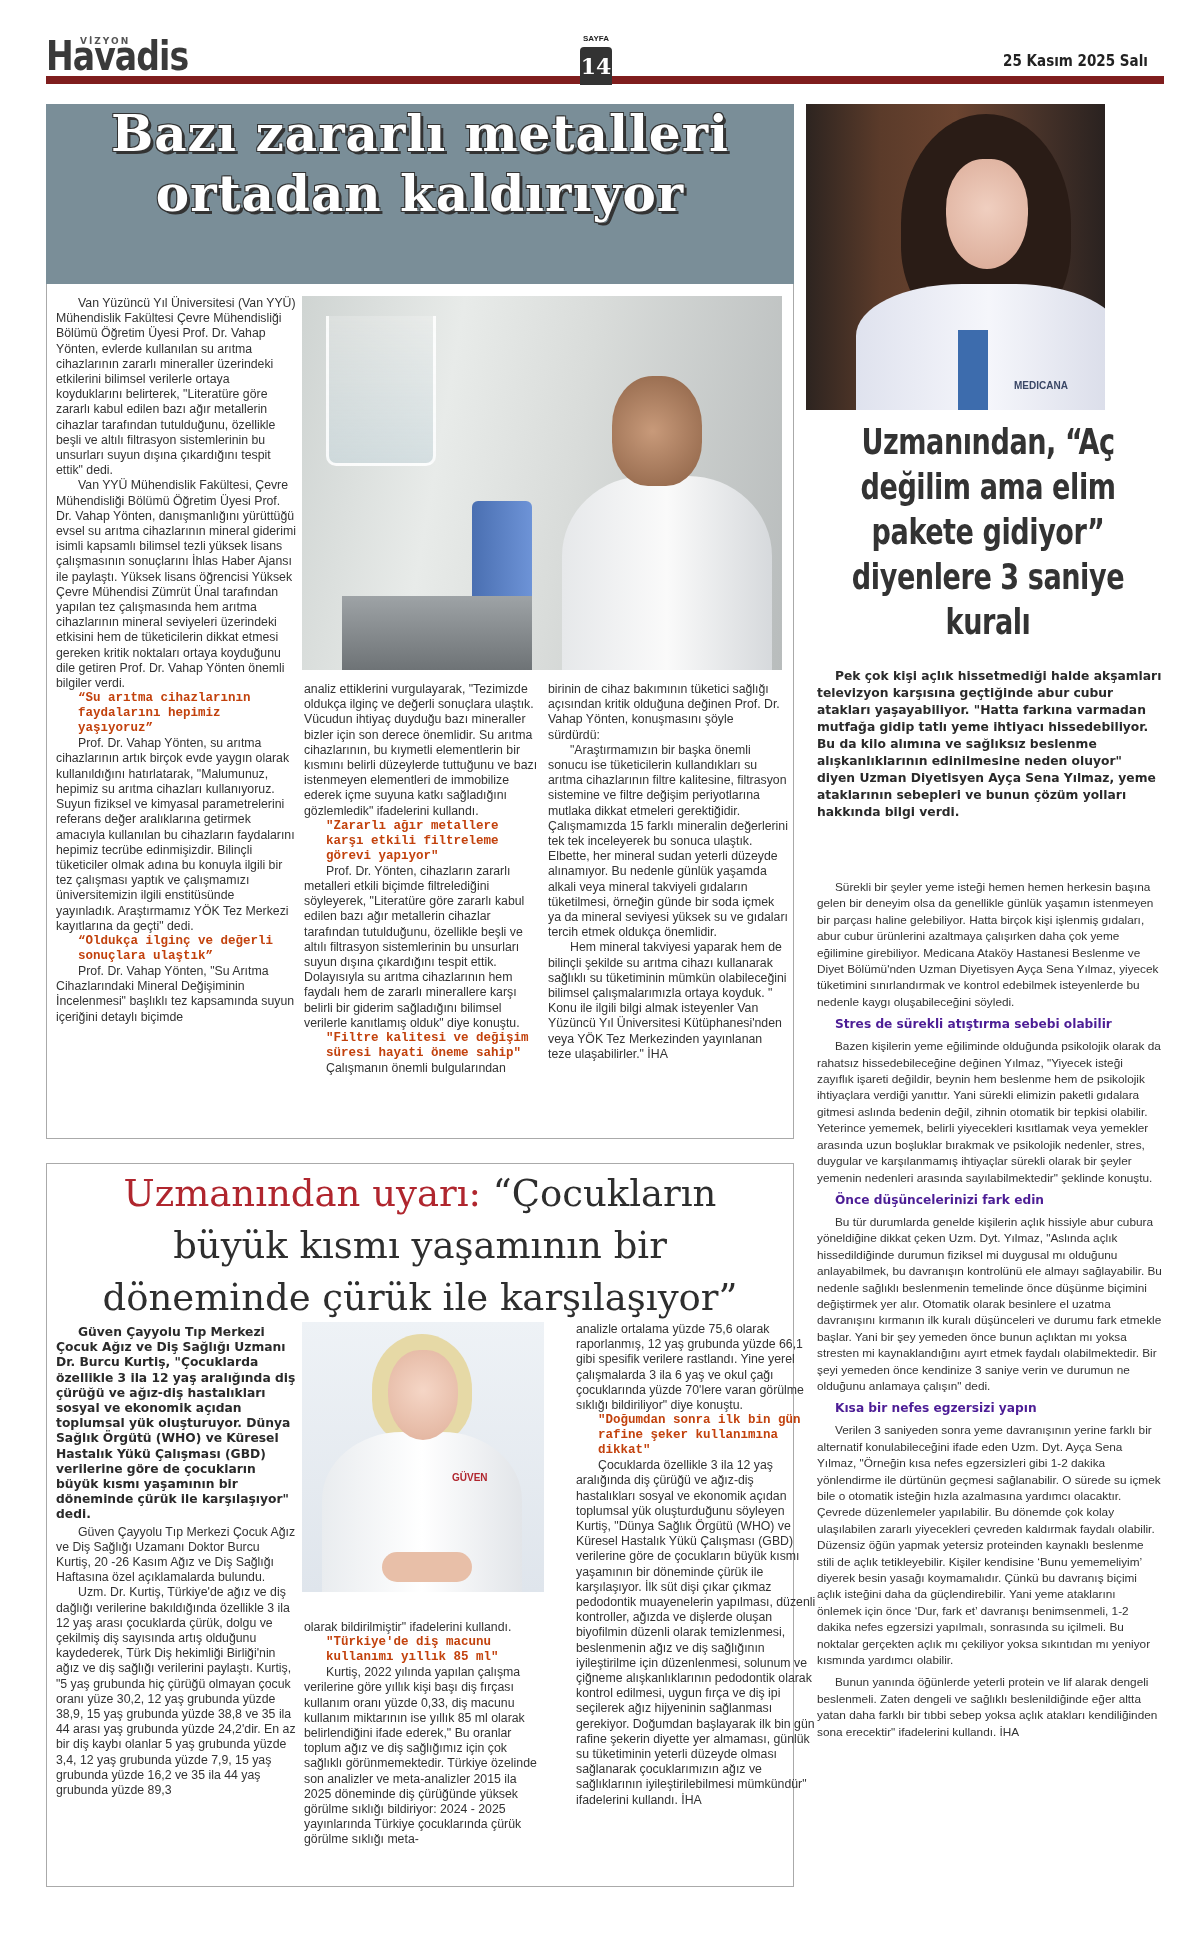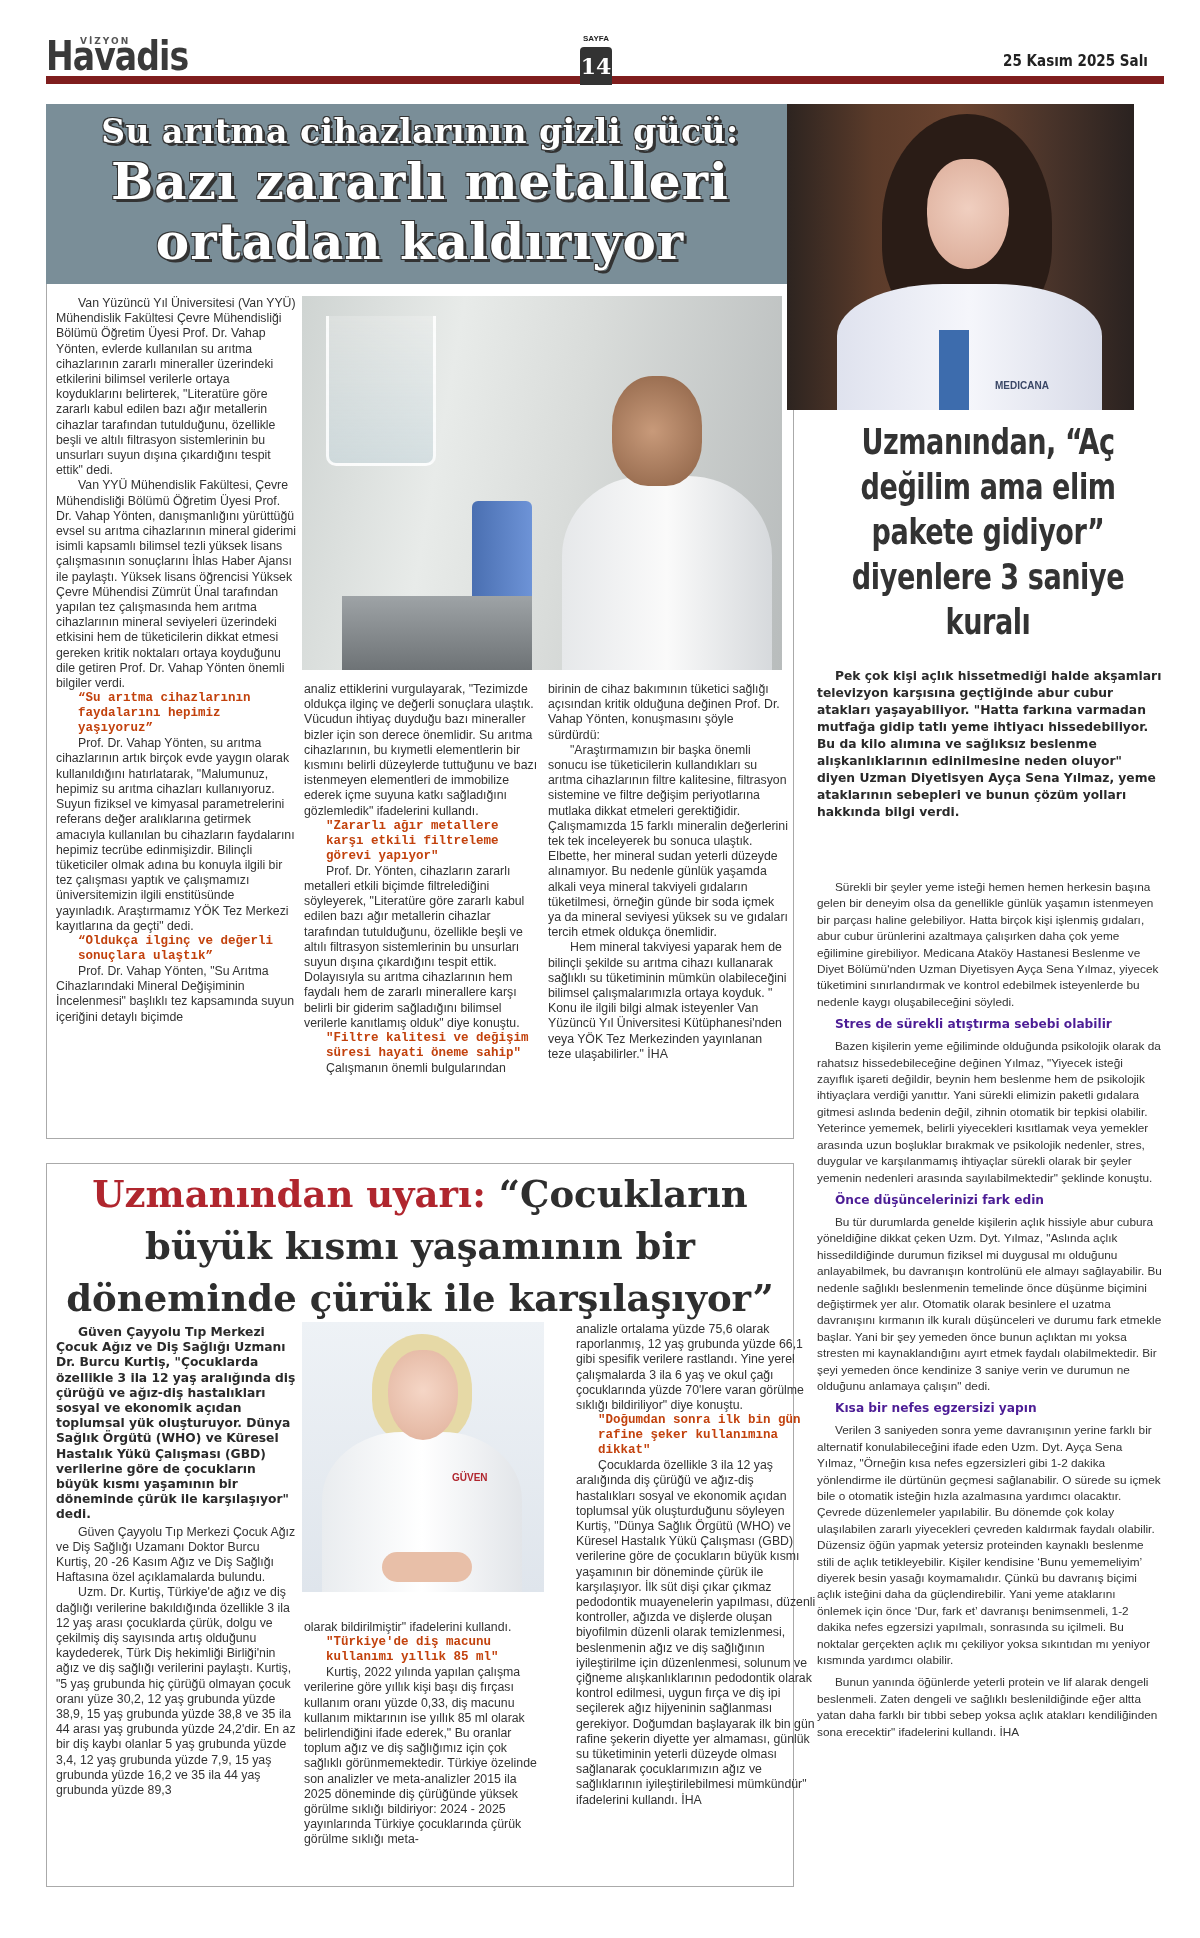--- a/index.html
+++ b/index.html
@@ -28,38 +28,38 @@
   .photo-lab { position: absolute; left: 302px; top: 296px; width: 480px; height: 374px; overflow: hidden;
     background: linear-gradient(100deg, #cfd4d2 0%, #e8ebe9 30%, #d9dcda 55%, #b8bcbc 100%); }
   .lab-beaker { position: absolute; left: 24px; top: 20px; width: 110px; height: 150px; border: 3px solid rgba(255,255,255,0.85); border-top: none; border-radius: 0 0 10px 10px; background: linear-gradient(180deg, rgba(255,255,255,0.2), rgba(200,215,220,0.6)); }
   .lab-bottle { position: absolute; left: 170px; top: 205px; width: 60px; height: 120px; background: linear-gradient(90deg, #2f5aa8, #5a86d6); border-radius: 6px; opacity: 0.85; }
   .lab-man { position: absolute; left: 250px; top: 40px; width: 220px; height: 334px; }
   .lab-head { position: absolute; left: 60px; top: 40px; width: 90px; height: 110px; background: radial-gradient(circle at 45% 50%, #c89a7a, #8c6145); border-radius: 45% 45% 40% 40%; }
   .lab-coat { position: absolute; left: 10px; top: 140px; width: 210px; height: 200px; background: linear-gradient(90deg, #e6e8ea, #fafafa, #d6d9dc); border-radius: 40% 40% 0 0; }
   .lab-stirrer { position: absolute; left: 40px; top: 300px; width: 190px; height: 74px; background: linear-gradient(180deg, #9ea3a6, #6e7376); }
 
   
-  .photo-diet { position: absolute; left: 787px; top: 104px; width: 347px; height: 306px; overflow: hidden;
+  .photo-diet { position: absolute; left: 806px; top: 104px; width: 299px; height: 306px; overflow: hidden;
     background: linear-gradient(90deg, #2d2420 0%, #5b3b2a 25%, #6b4430 50%, #4a342a 75%, #2a2220 100%); }
   .diet-hair { position: absolute; left: 95px; top: 10px; width: 170px; height: 220px; background: #2a1c16; border-radius: 50% 50% 40% 40%; }
   .diet-face { position: absolute; left: 140px; top: 55px; width: 82px; height: 110px; background: radial-gradient(circle at 50% 45%, #f0cfc0, #d9a894); border-radius: 45% 45% 50% 50%; }
   .diet-coat { position: absolute; left: 50px; top: 180px; width: 265px; height: 130px; background: linear-gradient(90deg, #dfe2ee, #f5f6fb, #d8dbe8); border-radius: 40% 40% 0 0; }
   .diet-shirt { position: absolute; left: 152px; top: 226px; width: 30px; height: 80px; background: #3d6cad; }
   .diet-badge { position: absolute; left: 208px; top: 276px; font-size: 10px; color: #3a4766; font-weight: bold; }
 
   .r-headline { position: absolute; left: 808px; top: 420px; width: 360px; text-align: center; font-family: "DejaVu Sans Condensed", "DejaVu Sans", sans-serif; font-weight: bold; font-size: 35px; line-height: 45px; color: #333; letter-spacing: -0.5px; transform: scaleX(0.86); transform-origin: center top; }
   .r-lead { position: absolute; left: 817px; top: 668px; width: 345px; font-family: "DejaVu Sans", sans-serif; font-weight: bold; font-size: 12.3px; line-height: 17px; color: #2a2a2a; }
   .r-lead span { padding-left: 18px; }
   .r-body { position: absolute; left: 817px; top: 879px; width: 345px; font-size: 11.8px; line-height: 16.4px; color: #333; }
   .r-body p { text-indent: 18px; margin-bottom: 6px; }
   .r-body h4 { font-family: "DejaVu Sans", sans-serif; font-weight: bold; font-size: 12.2px; line-height: 16px; color: #4c1d95; padding-left: 18px; margin-bottom: 6px; }
 
   
   .a2-box { position: absolute; left: 46px; top: 1163px; width: 748px; height: 724px; border: 1px solid #aaa; }
-  .a2-headline { position: absolute; left: 46px; top: 1168px; width: 748px; text-align: center; font-family: "DejaVu Serif", serif; font-weight: bold; font-size: 37px; line-height: 52px; color: #2e2e2e; }
+  .a2-headline { position: absolute; left: 46px; top: 1168px; width: 748px; text-align: center; font-family: "DejaVu Serif", serif; font-weight: normal; font-size: 37px; line-height: 52px; color: #2e2e2e; }
   .a2-headline .red { color: #b0262e; }
   .a2-lead { position: absolute; left: 56px; top: 1325px; width: 240px; font-family: "DejaVu Sans", sans-serif; font-weight: bold; font-size: 12.3px; line-height: 15.2px; color: #2a2a2a; }
   .a2-lead span { padding-left: 22px; }
   .photo-dent { position: absolute; left: 302px; top: 1322px; width: 242px; height: 270px; overflow: hidden; background: linear-gradient(180deg, #eef2f6, #dfe5ec); }
   .dent-hair { position: absolute; left: 70px; top: 12px; width: 100px; height: 110px; background: #e6d9a6; border-radius: 50% 50% 40% 40%; }
   .dent-face { position: absolute; left: 86px; top: 28px; width: 70px; height: 90px; background: radial-gradient(circle at 50% 45%, #f5d6c6, #e0b09a); border-radius: 45% 45% 50% 50%; }
   .dent-coat { position: absolute; left: 20px; top: 110px; width: 200px; height: 170px; background: linear-gradient(90deg, #e9ecef, #ffffff, #e2e5e9); border-radius: 40% 40% 0 0; }
   .dent-logo { position: absolute; left: 150px; top: 150px; color: #b0262e; font-size: 10px; font-weight: bold; }
   .dent-hands { position: absolute; left: 80px; top: 230px; width: 90px; height: 30px; background: #e8bfa8; border-radius: 15px; }
 </style>
@@ -72,21 +72,20 @@
     <span class="logo-big">Havadis</span>
   </div>
   <div class="page-label">SAYFA</div>
   <div class="page-num">14</div>
   <div class="date">25 Kasım 2025 Salı</div>
 </header>
 
 <section>
   <div class="a1-box"></div>
   <div class="a1-headline">
-    <div class="a1-h1">Su arıtma cihazlarının gizli gücü:</div>
     <div class="a1-h2">Bazı zararlı metalleri</div>
     <div class="a1-h2">ortadan kaldırıyor</div>
   </div>
 
   <div class="photo-lab" title="Laboratuvarda beyaz önlüklü araştırmacı ve su arıtma deney düzeneği">
     <div class="lab-beaker"></div>
     <div class="lab-bottle"></div>
     <div class="lab-man">
       <div class="lab-coat"></div>
       <div class="lab-head"></div>

